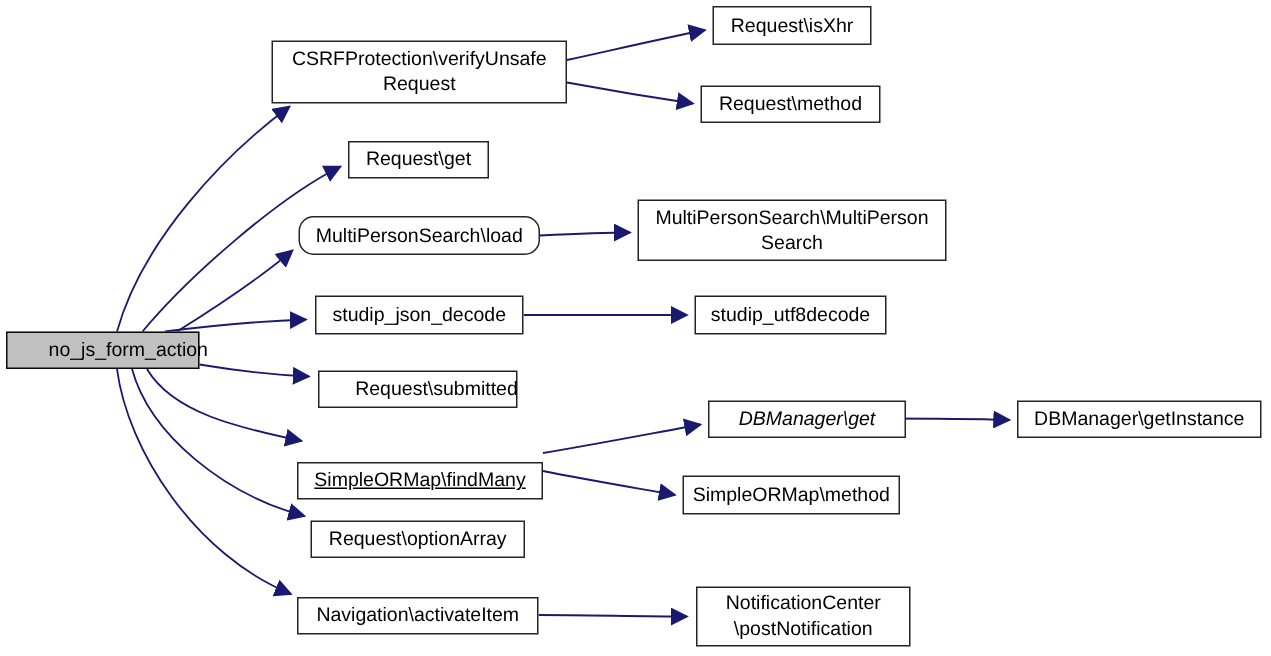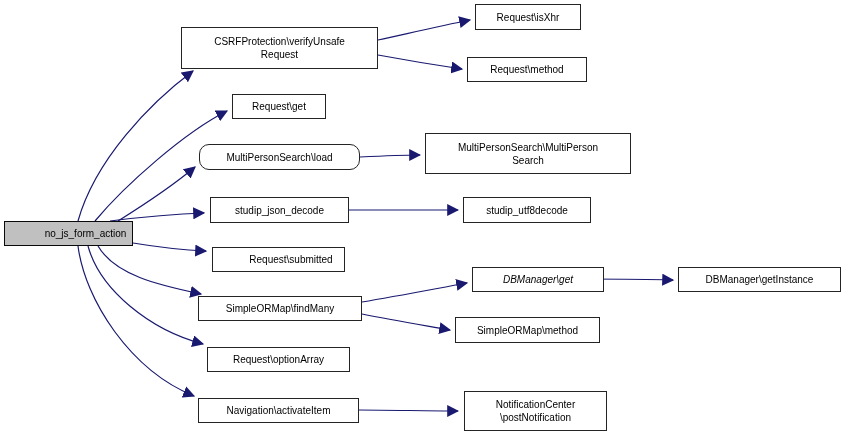--- a/index.html
+++ b/index.html
@@ -25,21 +25,21 @@
   .node {
     position: absolute;
     box-sizing: border-box;
     display: flex;
     align-items: center;
     justify-content: center;
     text-align: center;
     background: #ffffff;
     border: 1px solid #242424;
     color: #000000;
-    font-size: 10px;
+    font-size: 13px;
     line-height: 1.3;
     white-space: pre-line;
     cursor: pointer;
     padding: 0 2px;
   }
   .node.focus {
     background: #c0c0c0;
     border: 1.5px solid #0a0a0a;
     cursor: default;
   }
@@ -90,21 +90,21 @@
 
   <div class="node" style="left:425px; top:133px; width:206px; height:41px;">MultiPersonSearch\MultiPerson
 Search</div>
 
   <div class="node" style="left:210px; top:197px; width:139px; height:26px;">studip_json_decode</div>
 
   <div class="node" style="left:463px; top:197px; width:128px; height:26px;">studip_utf8decode</div>
 
   <div class="node" style="left:212px; top:247px; width:133px; height:25px;padding-left:27px;">Request\submitted</div>
 
-  <div class="node" style="left:198px; top:296px; width:164px; height:25px;">SimpleORMap\findMany</div>
+  <div class="node" style="left:198px; top:308px; width:164px; height:25px;text-decoration:underline;">SimpleORMap\findMany</div>
 
   <div class="node" style="left:472px; top:267px; width:132px; height:25px;font-style:italic;">DBManager\get</div>
 
   <div class="node" style="left:678px; top:267px; width:163px; height:25px;">DBManager\getInstance</div>
 
   <div class="node" style="left:455px; top:317px; width:145px; height:26px;">SimpleORMap\method</div>
 
   <div class="node" style="left:207px; top:347px; width:143px; height:25px;">Request\optionArray</div>
 
   <div class="node" style="left:198px; top:398px; width:161px; height:25px;">Navigation\activateItem</div>

